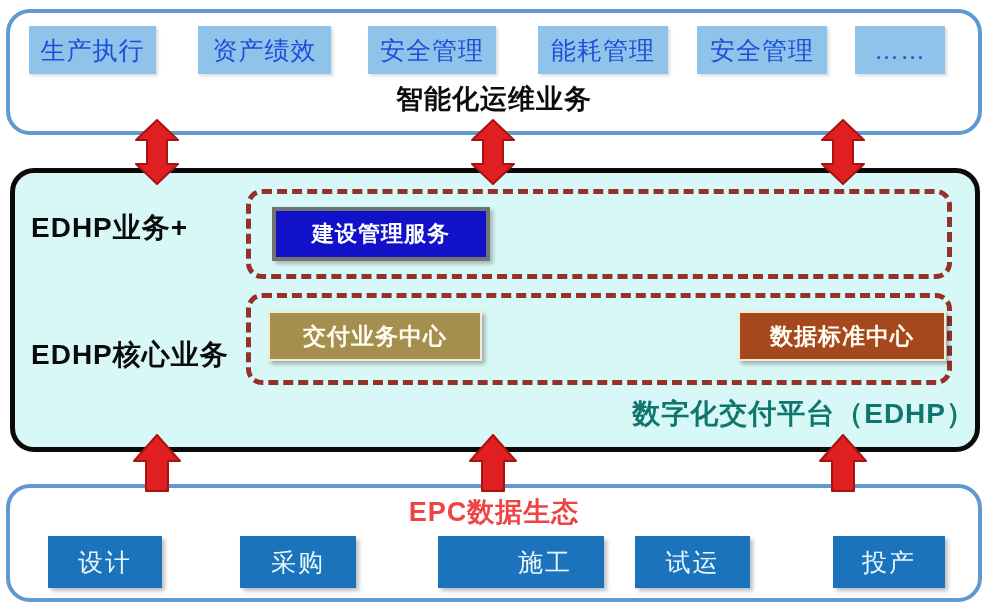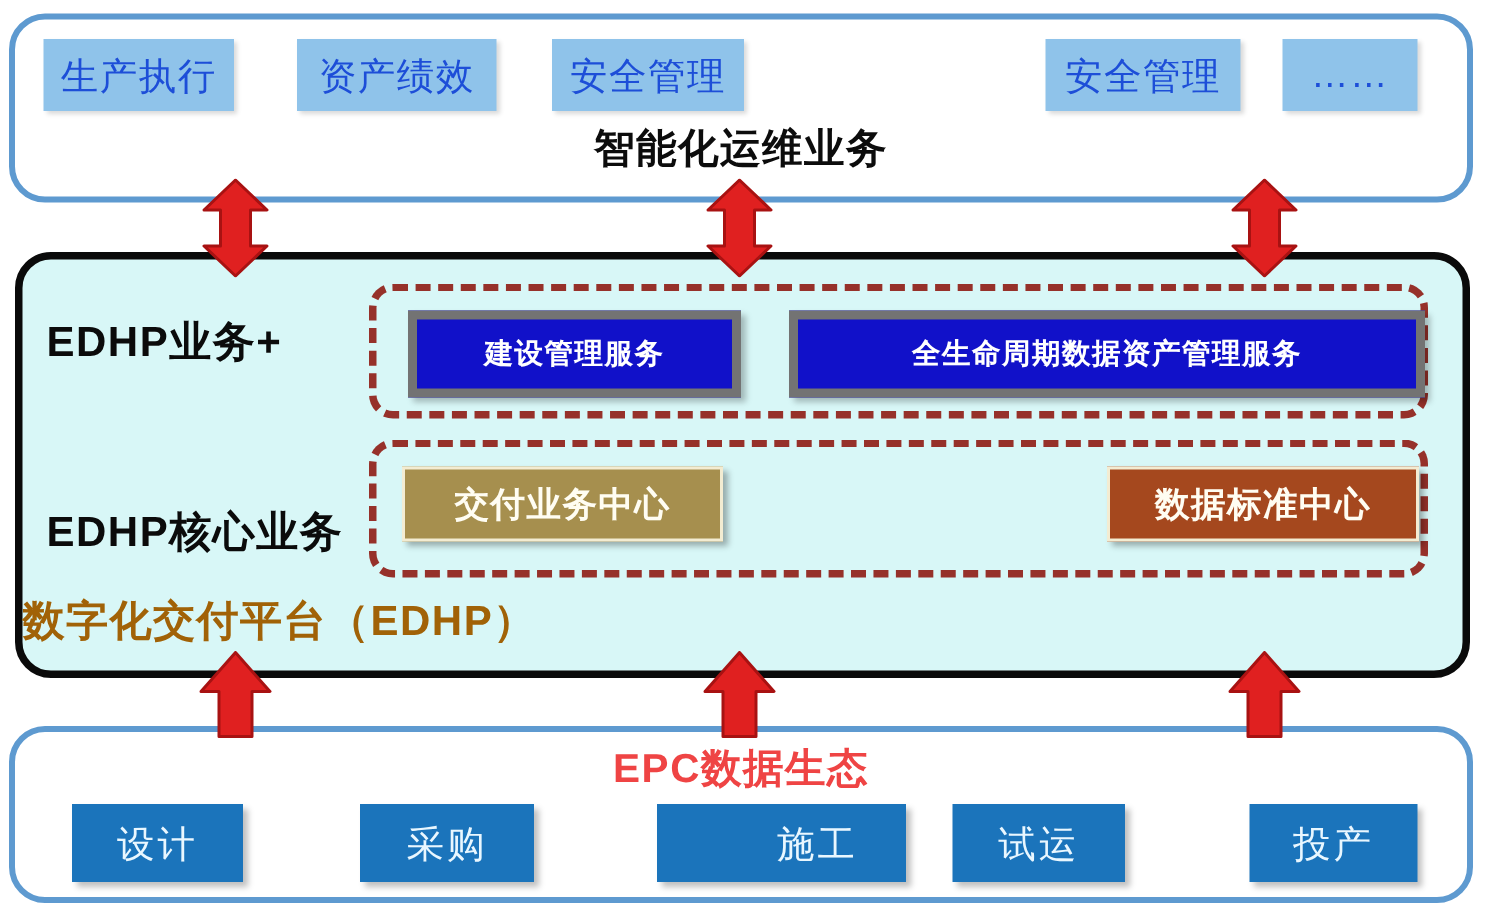--- a/index.html
+++ b/index.html
@@ -40,39 +40,39 @@
     position:absolute;color:#0b0b0b;font-weight:700;font-size:28px;letter-spacing:1px;
   }
   .lbl1{left:16px;top:36px;}
   .lbl2{left:16px;top:143px;margin-top:20px;}
   .dash-box{
     position:absolute;border:5px dashed #96312A;border-radius:16px;
   }
   .dash1{left:231px;top:16px;width:696px;height:80px;}
   .dash2{left:231px;top:120px;width:696px;height:82px;}
   .service-box{
-    position:absolute;top:13px;height:46px;background:#1111C9;border:6px solid #737373;
+    position:absolute;top:13px;height:46px;background:#1111C9;border:4px solid #737373;
     display:flex;align-items:center;justify-content:center;
-    color:#ffffff;font-weight:700;font-size:19px;letter-spacing:1px;
+    color:#ffffff;font-weight:700;font-size:22px;letter-spacing:1px;
     box-shadow:3px 3px 4px rgba(0,0,0,0.25);
   }
   .sv1{left:21px;width:210px;}
   .sv2{left:275px;width:412px;}
   .center-box{
     position:absolute;top:13px;height:46px;
     display:flex;align-items:center;justify-content:center;
     color:#FFFDF2;font-weight:700;font-size:23px;letter-spacing:1px;
     border:2px solid #F3ECD2;box-shadow:3px 3px 4px rgba(0,0,0,0.3);
   }
   .cb1{left:17px;width:210px;background:#A68F4E;}
   .cb2{left:253px;width:208px;background:#E8821C;}
   .cb3{left:487px;width:204px;background:#A5481E;}
   .mid-caption{
-    position:absolute;left:0;top:222px;width:100%;text-align:left;
-    color:#a16207;font-weight:700;font-size:28px;letter-spacing:1px;
+    position:absolute;left:0;top:222px;width:100%;text-align:right;
+    color:#0f766e;font-weight:700;font-size:28px;letter-spacing:1px;
   }
   
   .bottom-panel{
     position:absolute;left:6px;top:484px;width:968px;height:110px;
     border:4px solid #5E9AD0;border-radius:24px;background:#ffffff;
   }
   .bottom-title{
     position:absolute;left:0;top:6px;width:100%;text-align:center;
     color:#ef4444;font-weight:700;font-size:27px;letter-spacing:1px;
   }
@@ -90,20 +90,21 @@
 </style>
 </head>
 <body>
 
 <div class="canvas">
 
   <div class="top-panel">
     <div class="top-box tb1">生产执行</div>
     <div class="top-box tb2">资产绩效</div>
     <div class="top-box tb3">安全管理</div>
+    <div class="top-box tb4">能耗管理</div>
     <div class="top-box tb5">安全管理</div>
     <div class="top-box tb6">……</div>
     <div class="top-caption">智能化运维业务</div>
   </div>
 
   <div class="arrow" style="left:133px;top:119px;">
     <svg width="48" height="66" viewBox="0 0 48 66">
         <polygon points="24,1 45,21 34,21 34,45 45,45 24,65 3,45 14,45 14,21 3,21" fill="#E02020" stroke="#A81212" stroke-width="2" stroke-linejoin="round"></polygon>
       </svg>
   </div>
@@ -115,21 +116,20 @@
   <div class="arrow" style="left:819px;top:119px;">
     <svg width="48" height="66" viewBox="0 0 48 66">
         <polygon points="24,1 45,21 34,21 34,45 45,45 24,65 3,45 14,45 14,21 3,21" fill="#E02020" stroke="#A81212" stroke-width="2" stroke-linejoin="round"></polygon>
       </svg>
   </div>
 
   <div class="mid-panel">
     <div class="row-label lbl1">EDHP业务+</div>
     <div class="dash-box dash1">
       <div class="service-box sv1">建设管理服务</div>
-      <div class="service-box sv2">全生命周期数据资产管理服务</div>
     </div>
     <div class="row-label lbl2">EDHP核心业务</div>
     <div class="dash-box dash2">
       <div class="center-box cb1">交付业务中心</div>
       <div class="center-box cb3">数据标准中心</div>
     </div>
     <div class="mid-caption">数字化交付平台（EDHP）</div>
   </div>
 
   <div class="arrow" style="left:132px;top:434px;">

